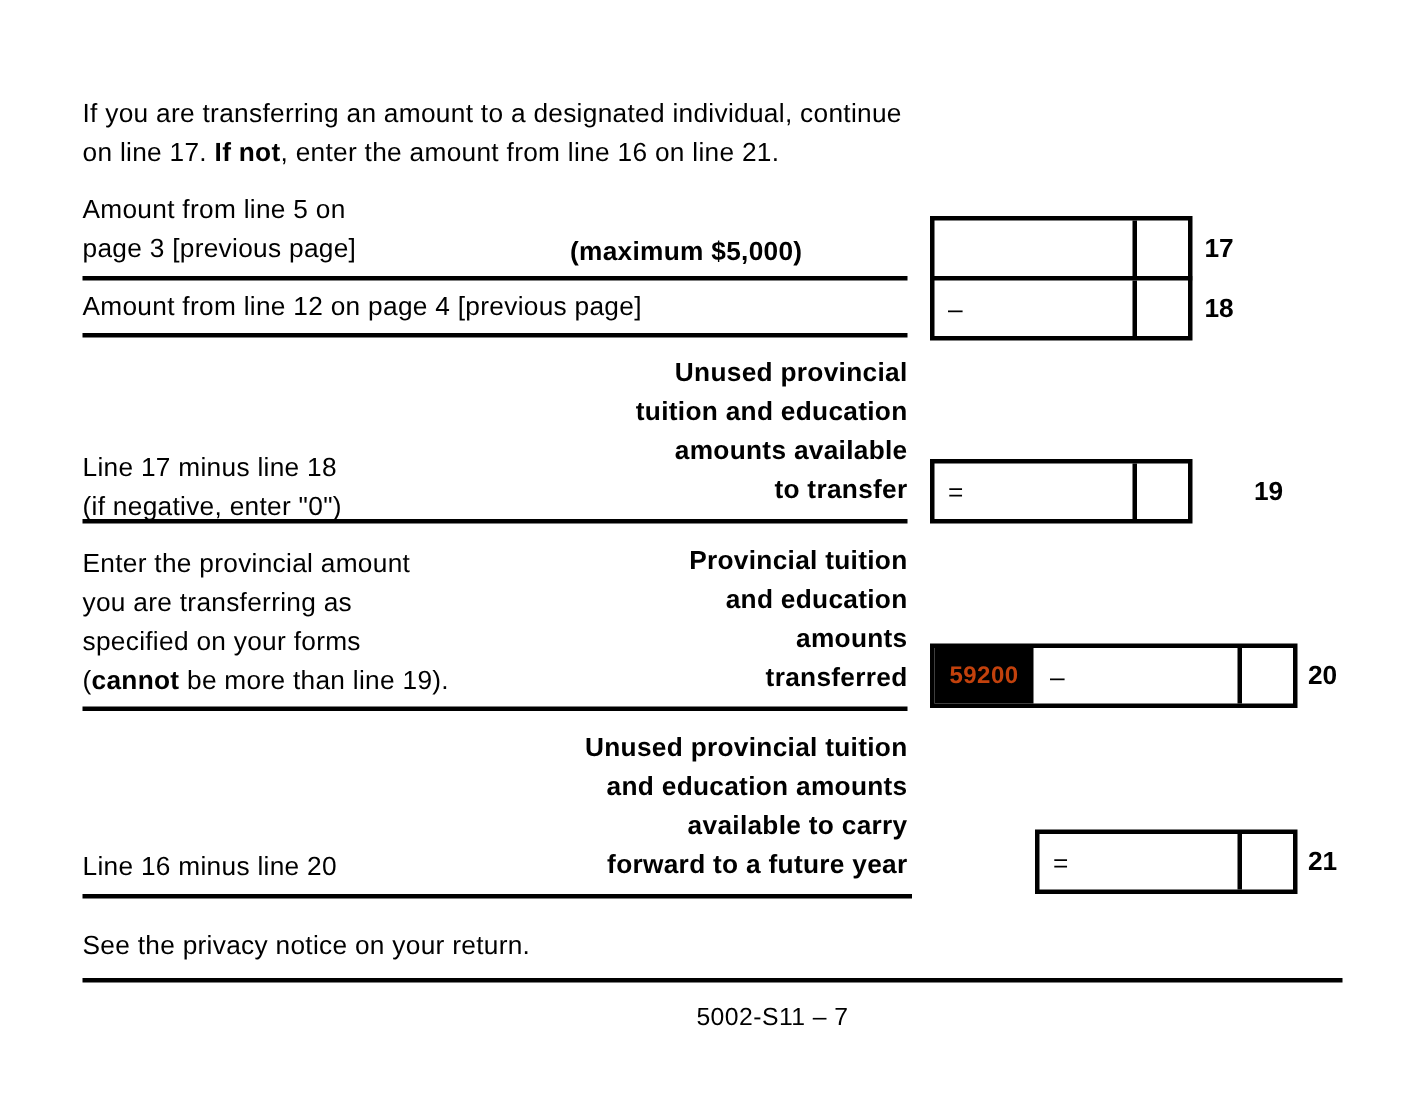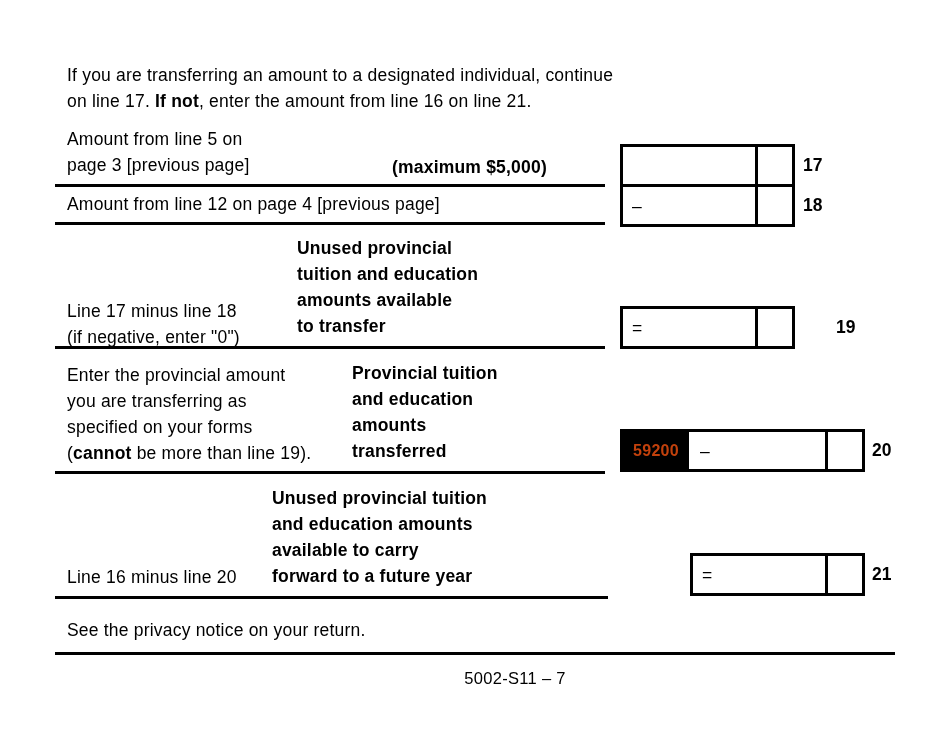--- a/index.html
+++ b/index.html
@@ -21,24 +21,23 @@
     width: 950px;
     height: 735px;
   }
   
   .txt {
     position: absolute;
     font-size: 17.5px;
     line-height: 26px;
     letter-spacing: 0.2px;
     white-space: pre;
-    margin-left: 12px;
   }
   .bold { font-weight: bold; }
-  .right { text-align: left; }
+  .right { text-align: right; }
 
   
   .rule {
     position: absolute;
     background: #000000;
     height: 3px;
   }
 
   
   .box {

